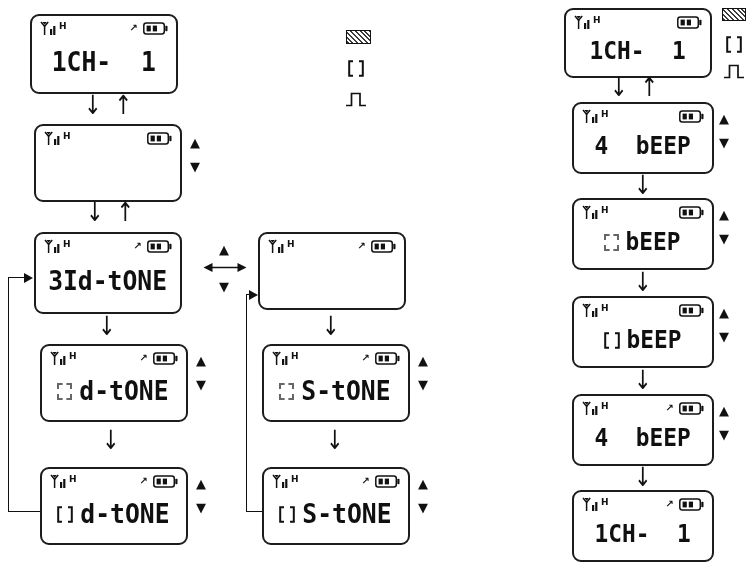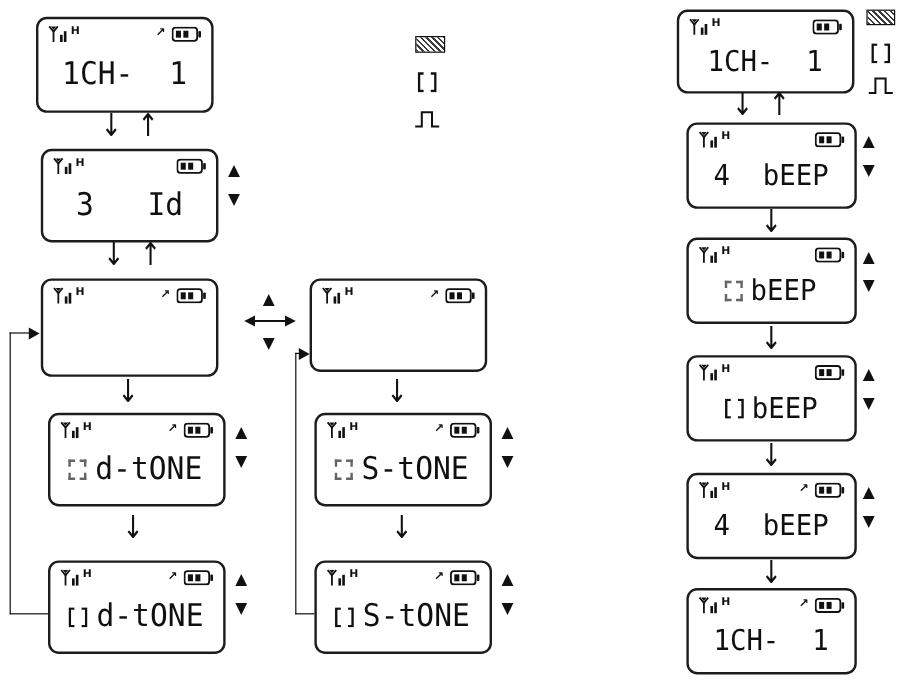--- a/index.html
+++ b/index.html
@@ -8,21 +8,21 @@
   .page { position:relative; width:751px; height:576px; background:#fff; overflow:hidden; }
 
   .lcd { position:absolute; background:#fff; border:2px solid #1c1c1c; border-radius:9px;
          padding:5px 8px 4px 8px; display:flex; flex-direction:column; }
   .status-row { display:flex; align-items:center; gap:3px; height:15px; }
   .h-label { font-size:9px; font-weight:bold; margin-top:-5px; }
   .grow { flex:1; }
   .tx { font-size:10px; font-weight:bold; margin-right:2px; margin-top:-2px; }
   .icon { display:inline-flex; align-items:center; line-height:0; }
   .main { flex:1; display:flex; align-items:center; justify-content:center; gap:5px;
-          font-family:"DejaVu Sans Mono", monospace; font-weight:normal; font-size:26px;
+          font-family:"DejaVu Sans Mono", monospace; font-weight:bold; font-size:26px;
           white-space:pre; color:#101010; }
   .lcd.sm .main { font-size:24px; }
   .txt { display:inline-block; transform:scaleX(0.95); }
 
   .dashed-box { display:inline-block; width:15px; height:17px; border:2px dashed #666; }
 
   .tri-stack { position:absolute; display:flex; flex-direction:column; gap:11px;
                font-size:13px; line-height:1; color:#111; }
   .arrow-pair { position:absolute; display:flex; gap:13px; font-size:21px; line-height:1; }
   .arrow-pair span, .varrow { display:inline-block; transform:scaleY(1.25); }
@@ -97,21 +97,20 @@
       <span class="grow"></span>
       <span class="icon">
           <svg width="25" height="13" viewBox="0 0 25 13">
             <rect x="0.8" y="1" width="20.5" height="11" rx="2.5" fill="none" stroke="#111" stroke-width="1.5"></rect>
             <rect x="22.3" y="3.8" width="2.2" height="5.4" rx="0.8" fill="#111"></rect>
             <rect x="3.6" y="3.6" width="4.2" height="5.8" fill="#111"></rect>
             <rect x="9.8" y="3.6" width="4.2" height="5.8" fill="#111"></rect>
           </svg>
         </span>
     </div>
-    <div class="main"><span class="txt">3   Id</span></div>
   </div>
 
   <div class="tri-stack" style="left:190px;top:136px">
     <span>▲</span>
     <span>▼</span>
   </div>
 
   <div class="arrow-pair" style="left:86px;top:202px">
     <span>↓</span>
     <span>↑</span>
@@ -133,20 +132,21 @@
       <span class="tx">↗</span>
       <span class="icon">
           <svg width="25" height="13" viewBox="0 0 25 13">
             <rect x="0.8" y="1" width="20.5" height="11" rx="2.5" fill="none" stroke="#111" stroke-width="1.5"></rect>
             <rect x="22.3" y="3.8" width="2.2" height="5.4" rx="0.8" fill="#111"></rect>
             <rect x="3.6" y="3.6" width="4.2" height="5.8" fill="#111"></rect>
             <rect x="9.8" y="3.6" width="4.2" height="5.8" fill="#111"></rect>
           </svg>
         </span>
     </div>
+    <div class="main"><span class="txt">3Id-tONE</span></div>
   </div>
 
   <span class="varrow" style="left:98px;top:316px">↓</span>
 
   <div class="lcd" style="left:40px;top:344px;width:148px;height:78px">
     <div class="status-row">
       <span class="icon">
           <svg width="16" height="15" viewBox="0 0 16 15">
             <path d="M1 1 L4.6 5.4 L8.2 1" fill="none" stroke="#111" stroke-width="1.5"></path>
             <path d="M2.4 1 L4.6 3.8 L6.8 1 Z" fill="#111"></path>

